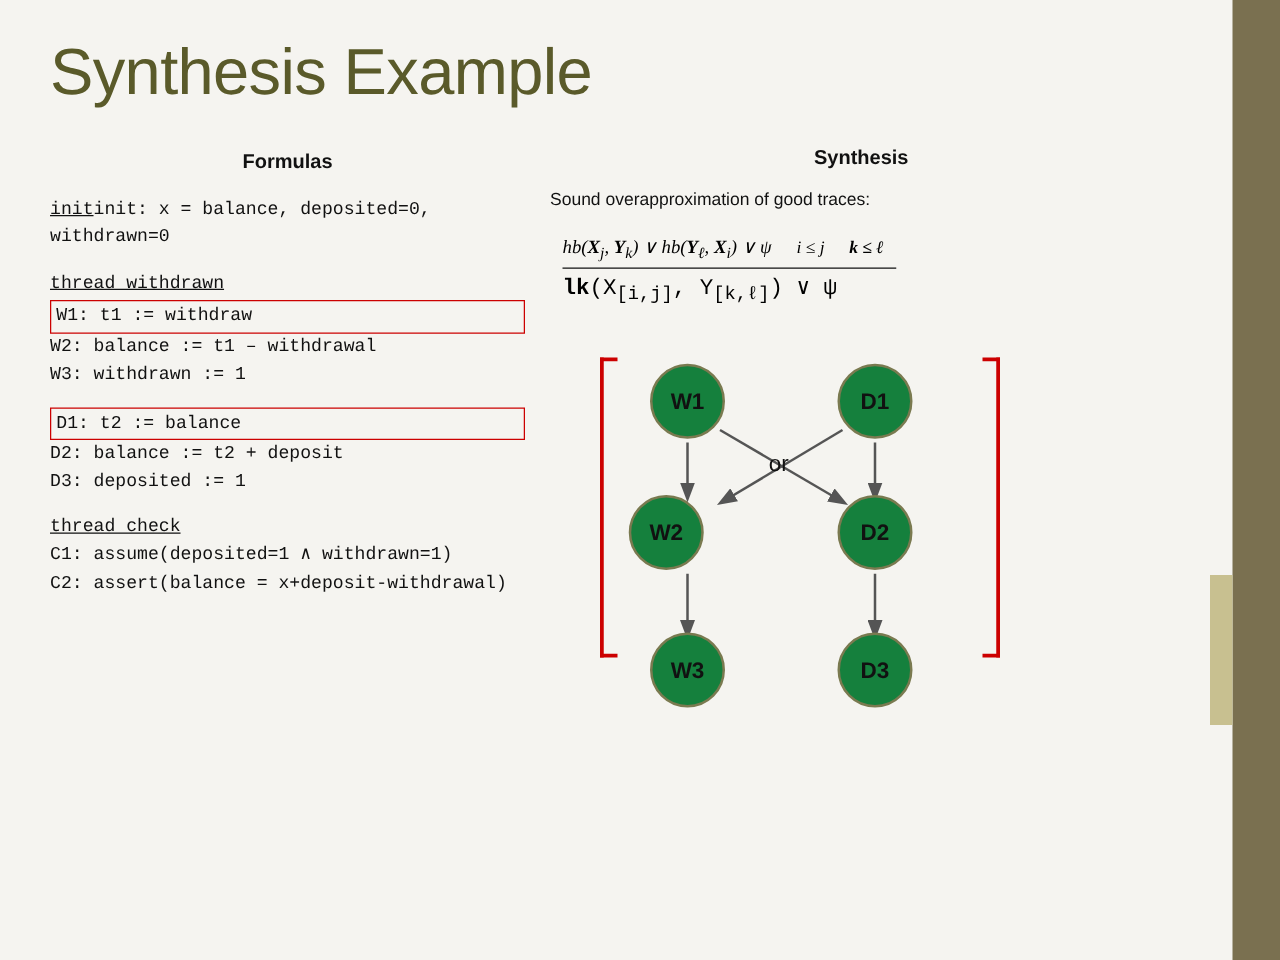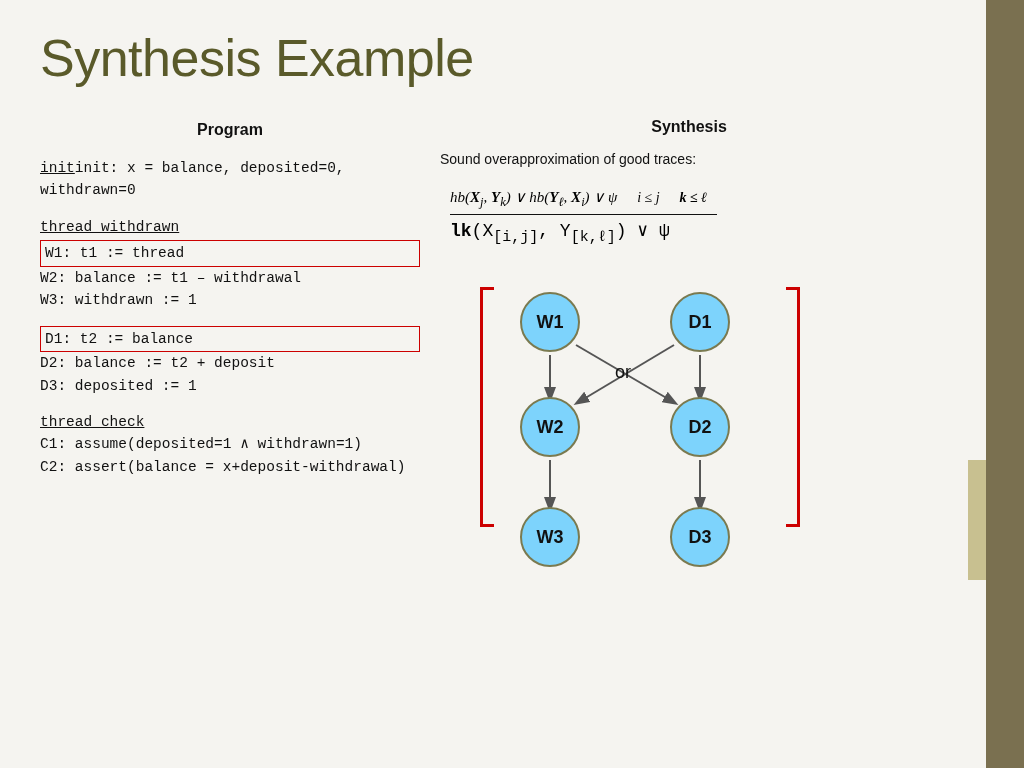--- a/index.html
+++ b/index.html
@@ -127,34 +127,34 @@
       border-right: 3px solid #cc0000;
       border-top: 3px solid #cc0000;
       border-bottom: 3px solid #cc0000;
     }
 
     .node {
       position: absolute;
       width: 60px;
       height: 60px;
       border-radius: 50%;
-      background: #7dd3fc;
+      background: #15803d;
       border: 2px solid #7a7a50;
       display: flex;
       align-items: center;
       justify-content: center;
       font-family: Arial, sans-serif;
       font-size: 18px;
       font-weight: bold;
       color: #111;
     }
 
     .node-W1 { left: 50px; top: 25px; }
     .node-D1 { left: 200px; top: 25px; }
-    .node-W2 { left: 50px; top: 130px; text-align: center; }
+    .node-W2 { left: 33px; top: 130px; text-align: center; }
     .node-D2 { left: 200px; top: 130px; }
     .node-W3 { left: 50px; top: 240px; }
     .node-D3 { left: 200px; top: 240px; }
 
     .graph-svg {
       position: absolute;
       left: 0;
       top: 0;
       width: 340px;
       height: 310px;
@@ -176,35 +176,35 @@
 <div class="sidebar-deco"></div>
 <div class="sidebar-deco-light"></div>
 
 <div class="main-content">
 
   <h1>Synthesis Example</h1>
 
   <div class="two-col">
 
     <div class="col-program">
-      <div class="col-header">Program</div>
+      <div class="col-header">Formulas</div>
 
       <div class="program-block">
         <div>
           <span style="text-decoration:underline;">init</span><span>init: x = balance, deposited=0,</span>
         </div>
         <div>      withdrawn=0</div>
       </div>
 
       <div class="program-block">
         <div>
           <span class="underline-label">thread withdrawn</span>
         </div>
         <div style="border:1.5px solid #cc0000; padding: 1px 4px; margin-top:2px;">
-          <div>W1: t1 := thread</div>
+          <div>W1: t1 := withdraw</div>
         </div>
         <div>W2: balance := t1 – withdrawal</div>
         <div>W3: withdrawn := 1</div>
       </div>
 
       <div class="program-block">
         <div style="border:1.5px solid #cc0000; padding: 1px 4px; margin-top:2px;">
           <div>D1: t2 := balance</div>
         </div>
         <div>D2: balance := t2 + deposit</div>

